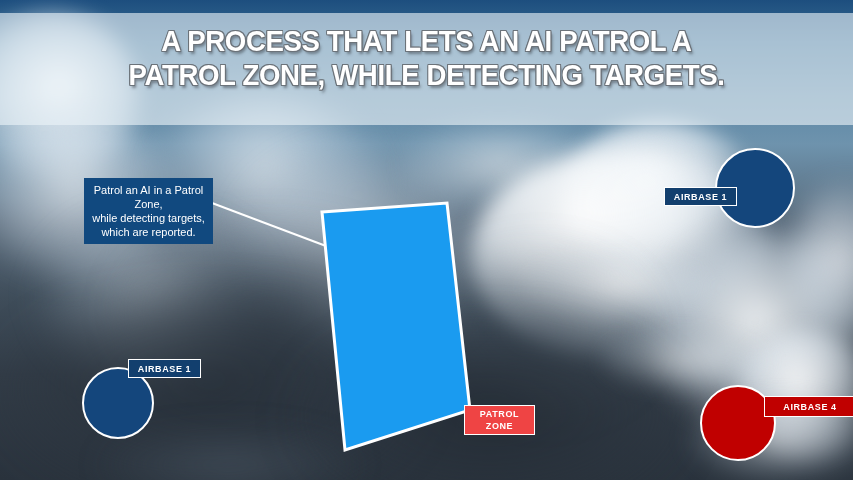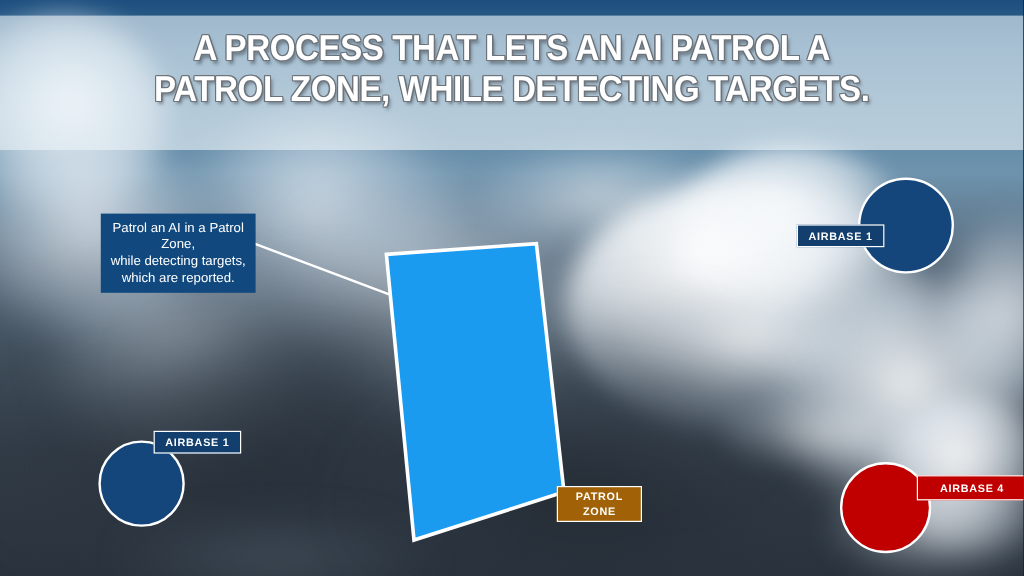--- a/index.html
+++ b/index.html
@@ -144,21 +144,21 @@
     display: flex;
     align-items: center;
     justify-content: center;
     text-align: center;
     box-sizing: border-box;
     white-space: pre-line;
     line-height: 12px;
   }
   .label-navy { background: #123f6e; }
   .label-red  { background: #c00000; }
-  .label-blue { background: #a16207; }
+  .label-blue { background: #ef4444; }
 
   .lbl-ab1 { left: 128px; top: 359px;  width: 73px;  height: 19px; }
   .lbl-ab2 { left: 664px; top: 187px;  width: 73px;  height: 19px; }
   .lbl-ab4 { left: 764px; top: 396px;  width: 92px;  height: 21px; }
   .lbl-pz  { left: 464px; top: 405px;  width: 71px;  height: 30px; }
 </style>
 </head>
 <body>
 
 <div id="slide">

